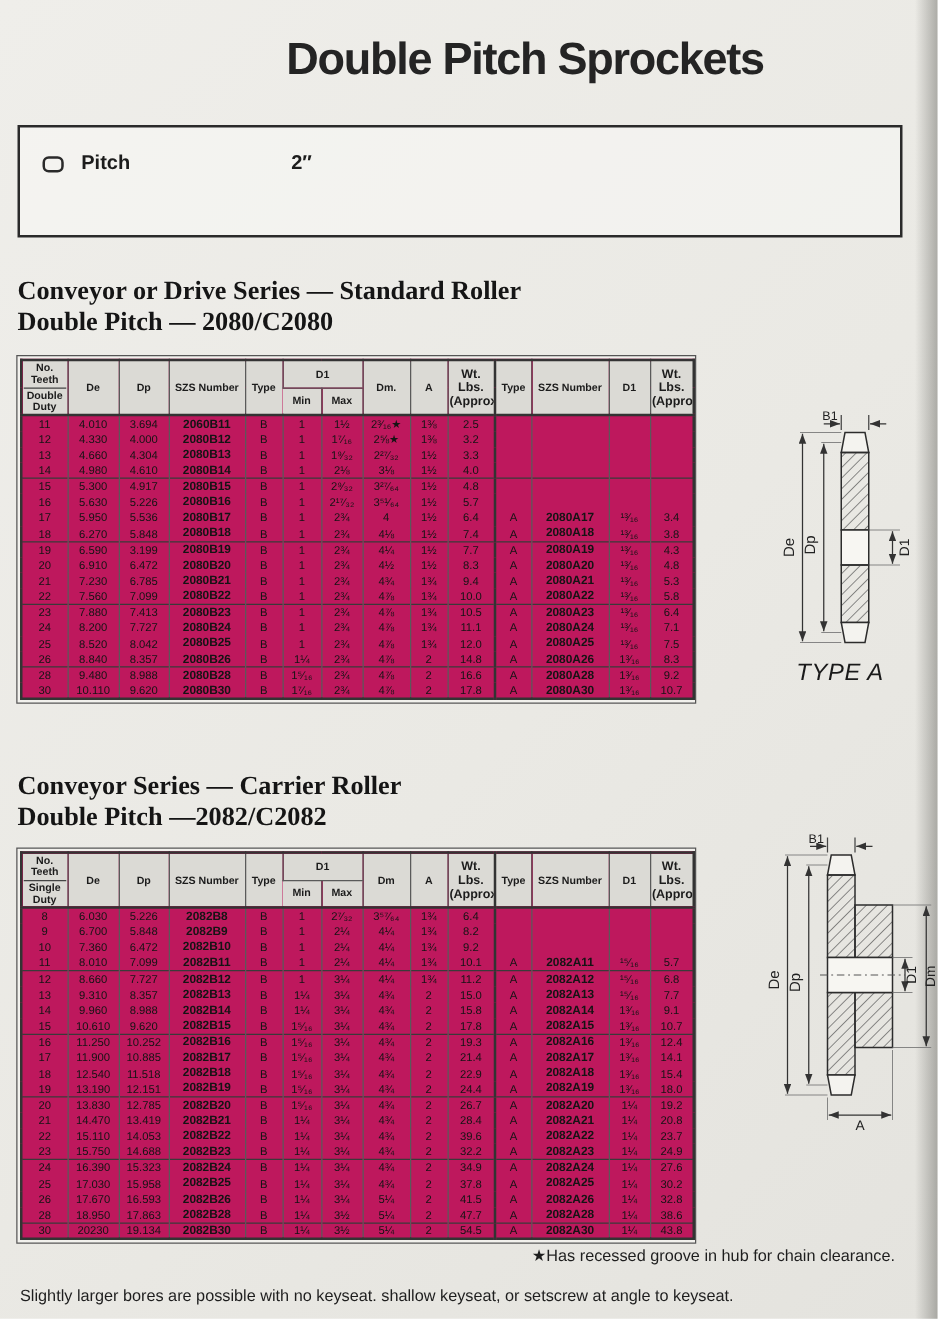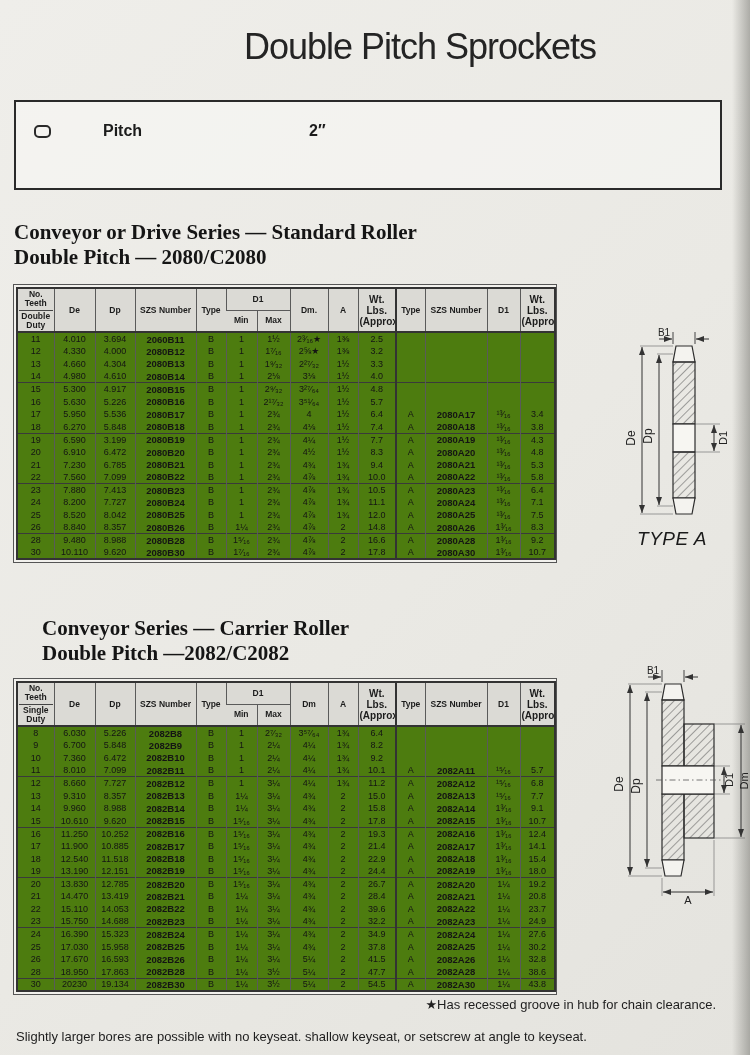--- a/index.html
+++ b/index.html
@@ -11,49 +11,49 @@
     background:linear-gradient(135deg,#efeeea 0%,#eae9e4 55%,#e4e3de 100%);
     overflow:hidden;
   }
   .scan-shadow {
     position:absolute; top:0; right:0; width:18px; height:100%;
     background:linear-gradient(to right, rgba(0,0,0,0), rgba(110,110,105,.5));
     pointer-events:none;
   }
   .page-title {
     position:absolute; top:26px; left:110px; width:620px;
-    text-align:center; font-size:36px; font-weight:normal; color:#242424;
+    text-align:center; font-size:36px; font-weight:bold; color:#242424;
     letter-spacing:-1px;
   }
   .spec-box {
     position:absolute; top:100px; left:14px; width:708px; height:90px;
     border:2px solid #2a2a2a; background:rgba(250,250,247,.5); padding:14px 0 0 18px;
   }
-  .spec-item { display:flex; align-items:center; height:30px;gap:38px; }
+  .spec-item { display:flex; align-items:center; height:30px; }
   .cbx {
     width:17px; height:13px; border:2px solid #2a2a2a; border-radius:5px;
     margin-right:14px; flex:0 0 auto; background:transparent;
   }
   .spec-label { font-size:16px; font-weight:bold; width:168px; }
   .spec-value { font-size:16px; font-weight:bold; }
   .sec-head {
     position:absolute; left:14px;
     font-family:"Liberation Serif", serif; font-weight:bold;
     font-size:21px; line-height:1.18; color:#151515;
   }
   #sec1 { top:220px; }
-  #sec2 { top:616px;margin-left:28px; }
+  #sec2 { top:616px; }
 
   .tbl-frame {
     position:absolute; left:13px; width:544px;
     border:1px solid #555; background:#f2f1ed; padding:2px;
   }
   #frame1 { top:284px; }
   #frame2 { top:678px; }
-  table { border-collapse:collapse; table-layout:fixed; width:538px; background:#4d7c0f; }
+  table { border-collapse:collapse; table-layout:fixed; width:538px; background:#be185d; }
   th, td { border-left:1px solid #5a5a5a; text-align:center; vertical-align:middle; overflow:hidden; }
   th:first-child, td:first-child { border-left:none; }
   table { border:2px solid #333; }
   thead th {
     background:#dbdad5; font-size:8.5px; font-weight:bold; line-height:1.1;
     border-bottom:1px solid #5a5a5a; padding:1px;
   }
   thead tr:first-child th { border-top:none; }
   thead { border-bottom:2px solid #333; }
   .th-top { border-bottom:1px solid #444; padding-bottom:1px; margin-bottom:1px; }

